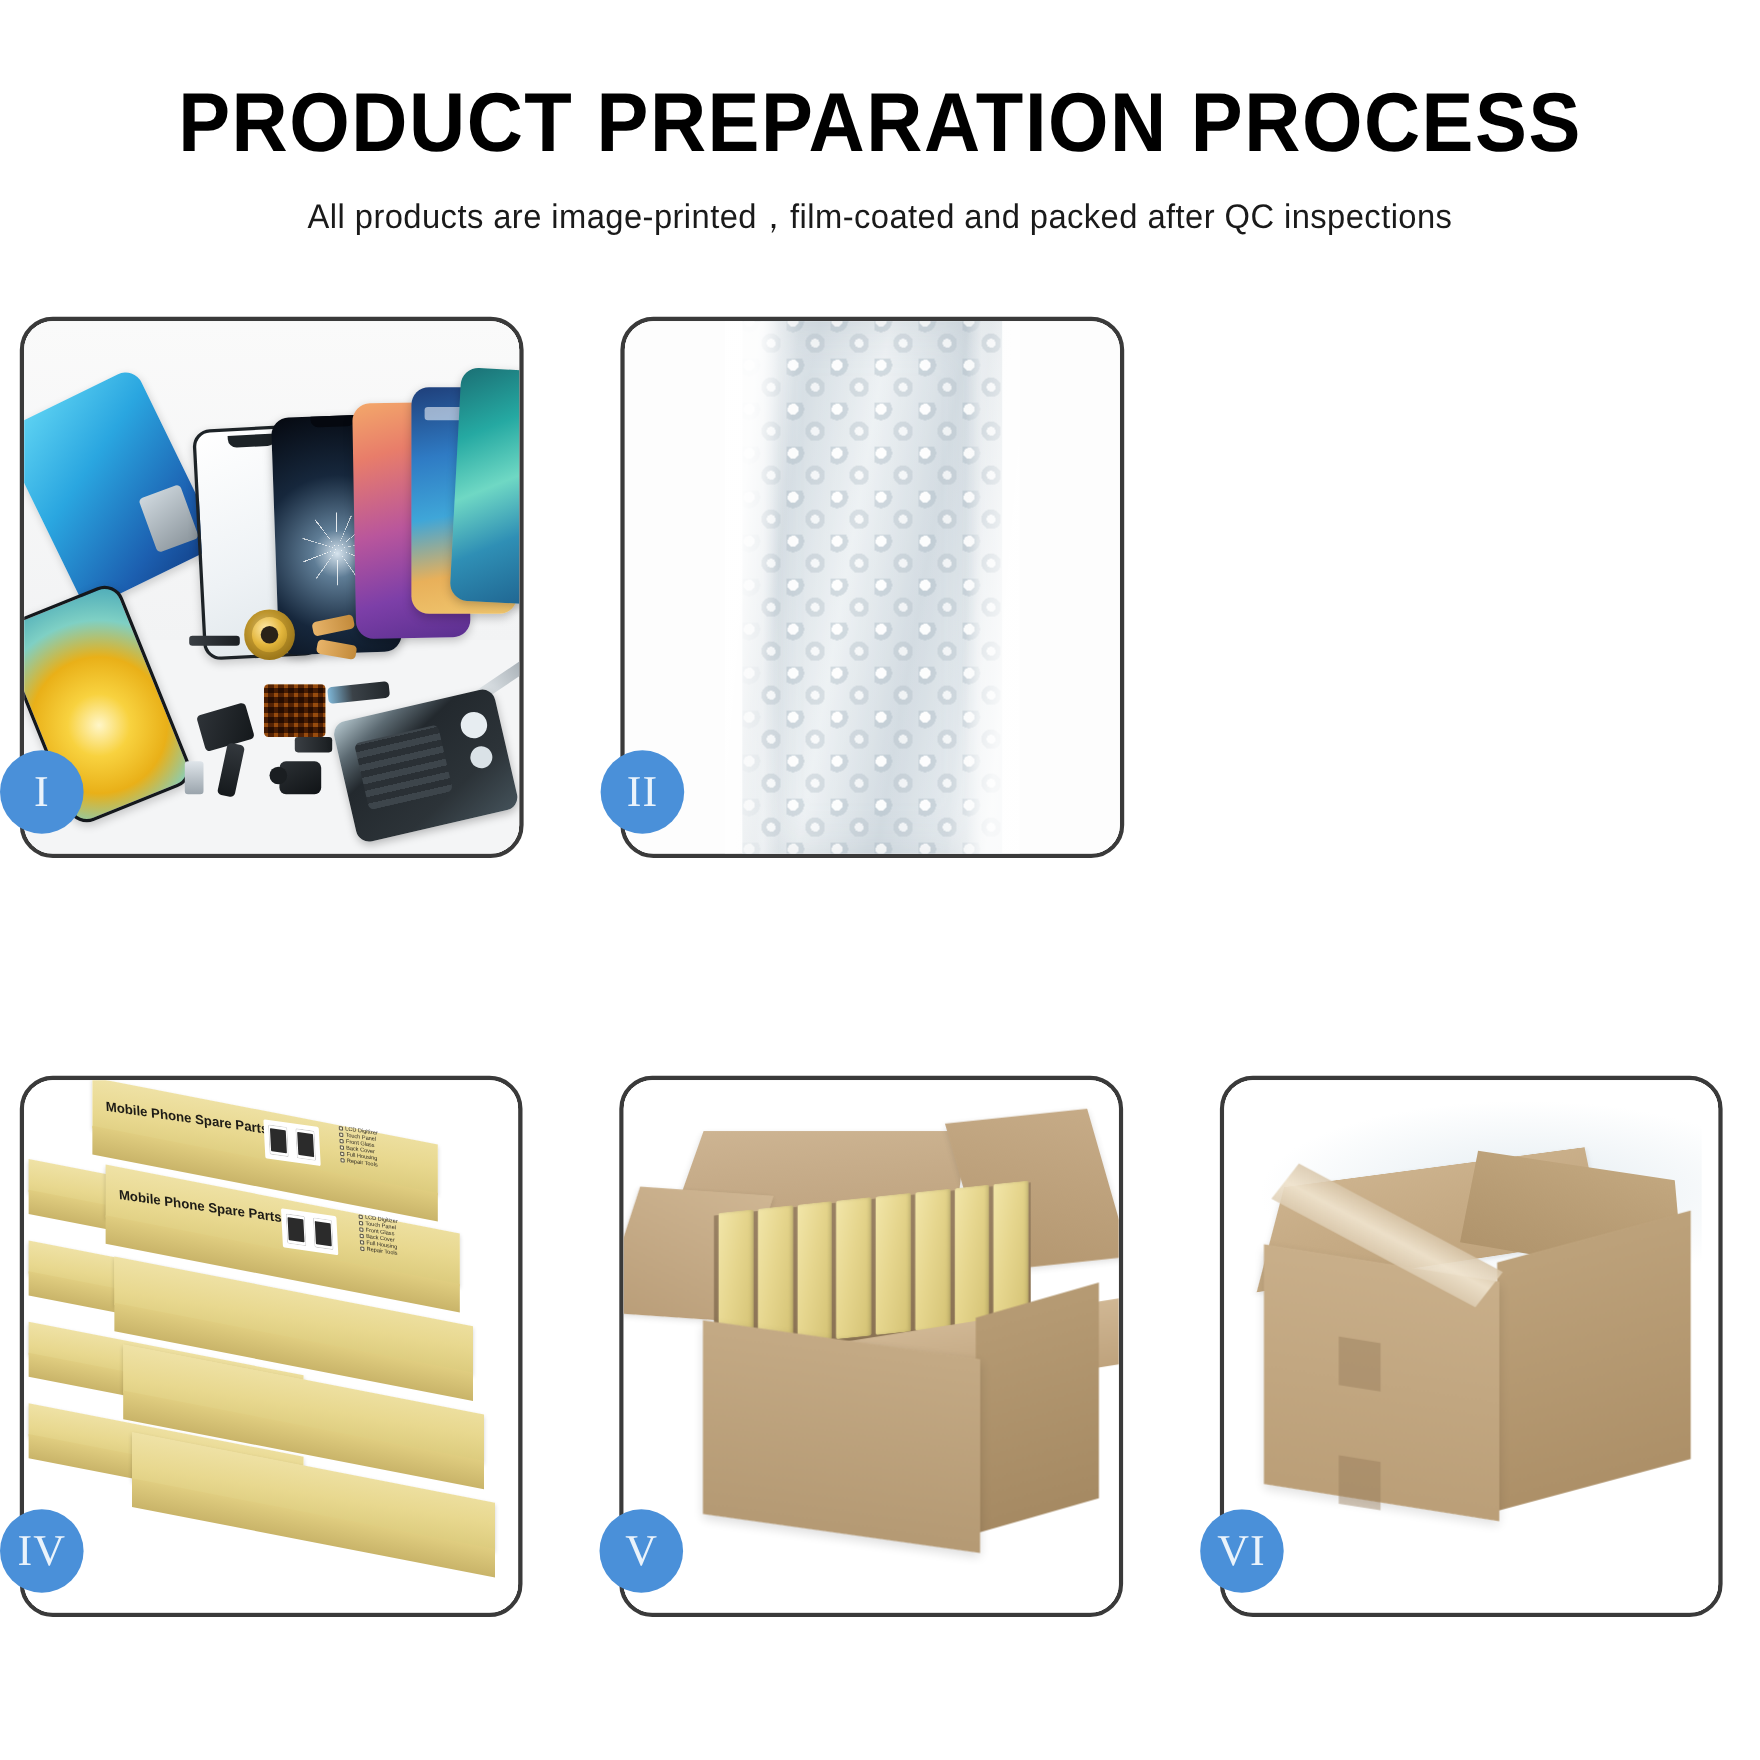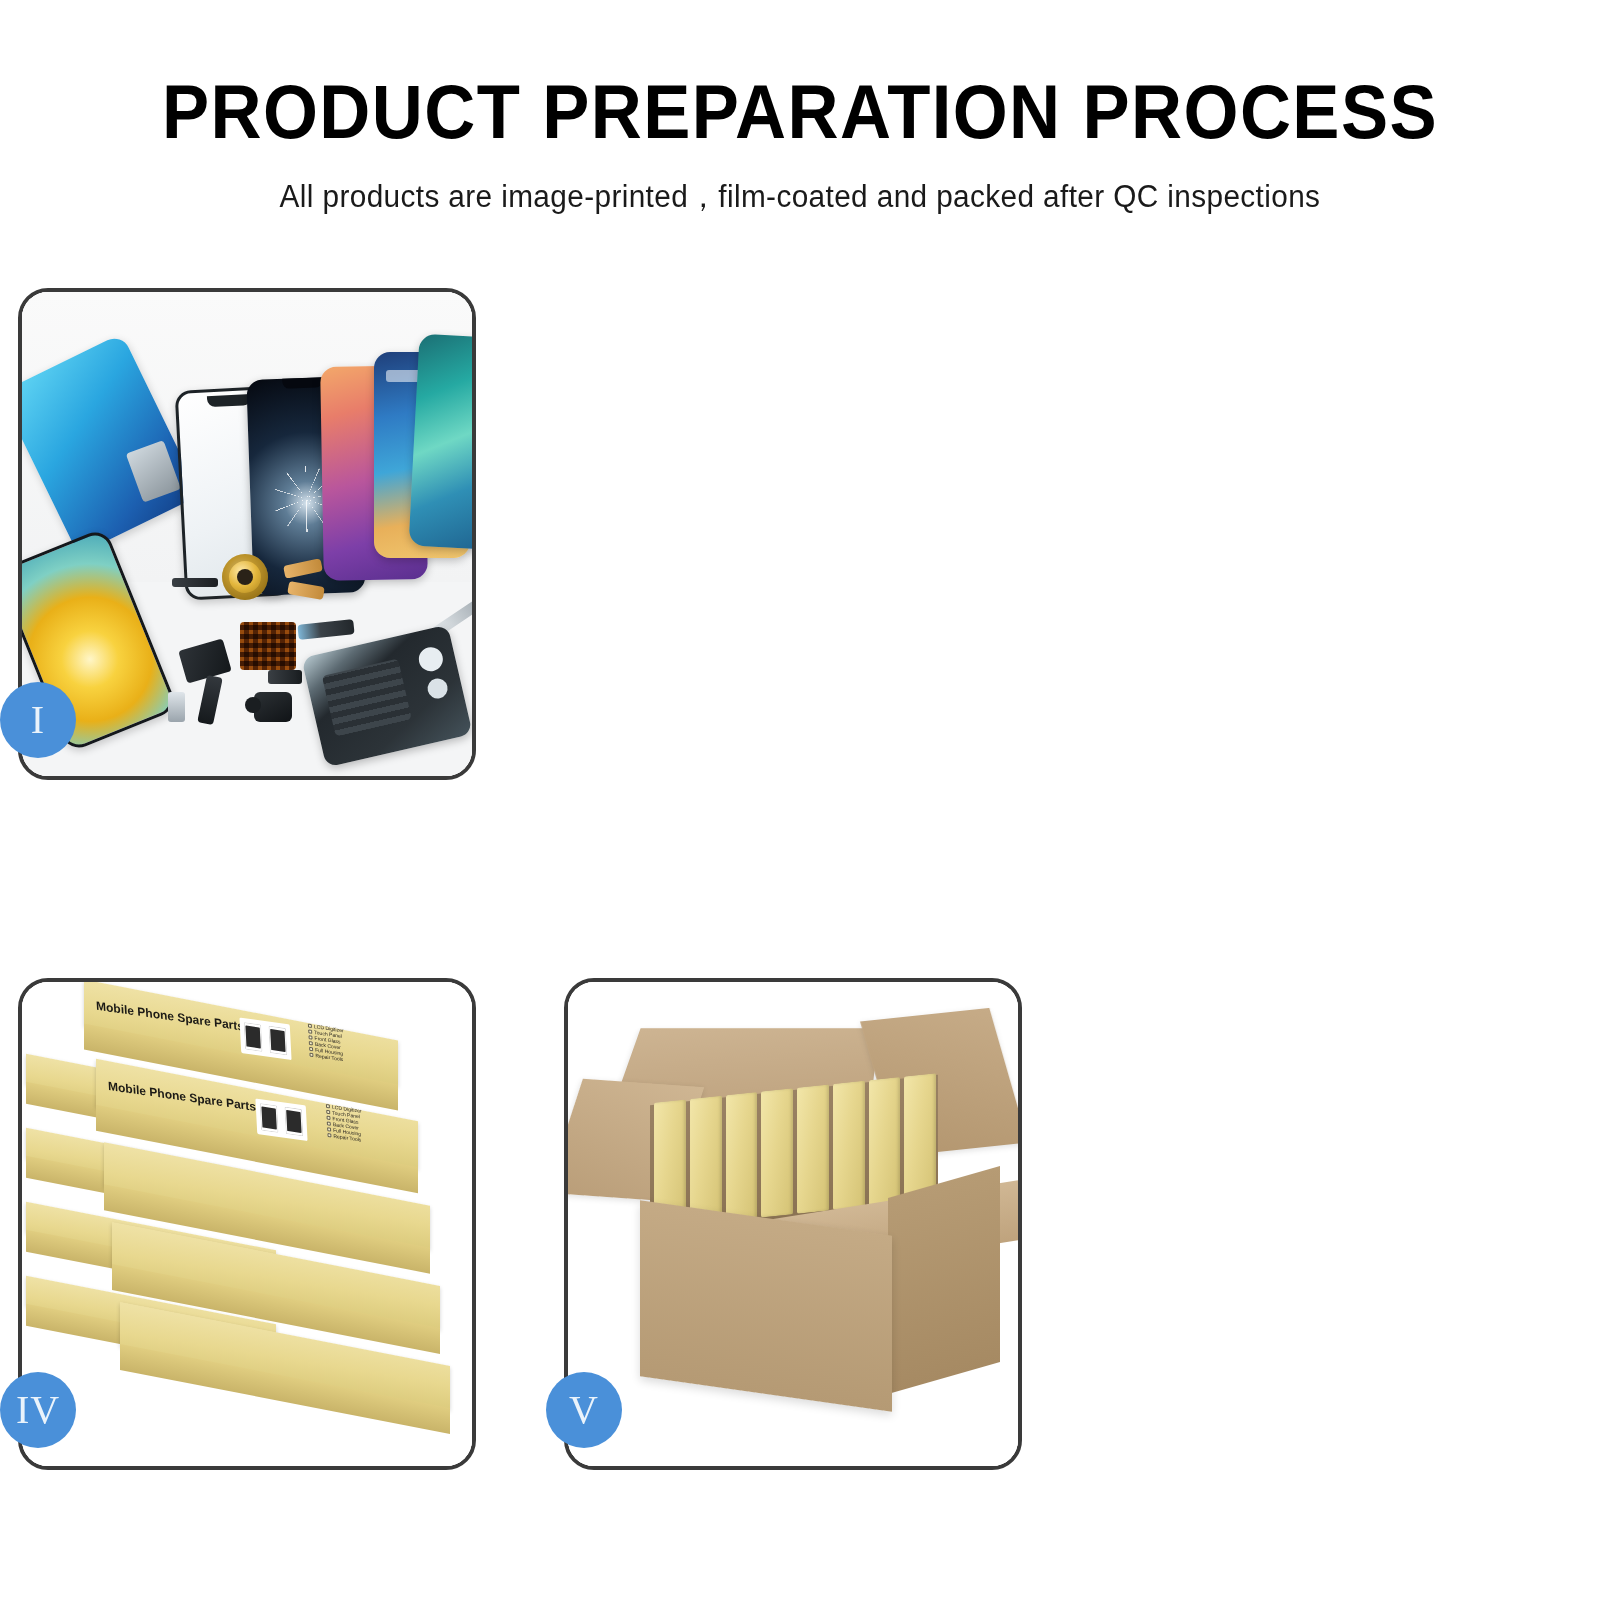--- a/index.html
+++ b/index.html
@@ -461,20 +461,29 @@
           <div class="part smallIC"></div>
           <div class="part cam"></div>
           <div class="part spk"></div>
           <div class="part tool"></div>
           <div class="part chassis"></div>
         </div>
       </div>
       <div class="step-badge">I</div>
     </div>
 
+    <div class="panel">
+      <div class="panel-inner">
+        <div class="bubblewrap">
+          <div class="bw-sheet"></div>
+          <div class="bw-film"></div>
+        </div>
+      </div>
+      <div class="step-badge">II</div>
+    </div>
 
   </div>
 
   <div class="grid-row row2">
 
     <div class="panel">
       <div class="panel-inner">
         <div class="stack">
 
           <div class="gbox back" style="left:4px; top:96px; width:250px; height:30px; transform:skewY(11deg);">
@@ -592,14 +601,29 @@
             <div class="gbar"></div>
           </div>
           <div class="ct-flap-front"></div>
           <div class="ct-side"></div>
           <div class="ct-body"></div>
         </div>
       </div>
       <div class="step-badge">V</div>
     </div>
 
+    <div class="panel">
+      <div class="panel-inner">
+        <div class="sealed">
+          <div class="sc-shadow"></div>
+          <div class="sc-top"></div>
+          <div class="sc-top-right"></div>
+          <div class="sc-tape"></div>
+          <div class="sc-right"></div>
+          <div class="sc-front"></div>
+          <div class="sc-tab1"></div>
+          <div class="sc-tab2"></div>
+        </div>
+      </div>
+      <div class="step-badge">VI</div>
+    </div>
   </div>
 </div>
 
 </body></html>

